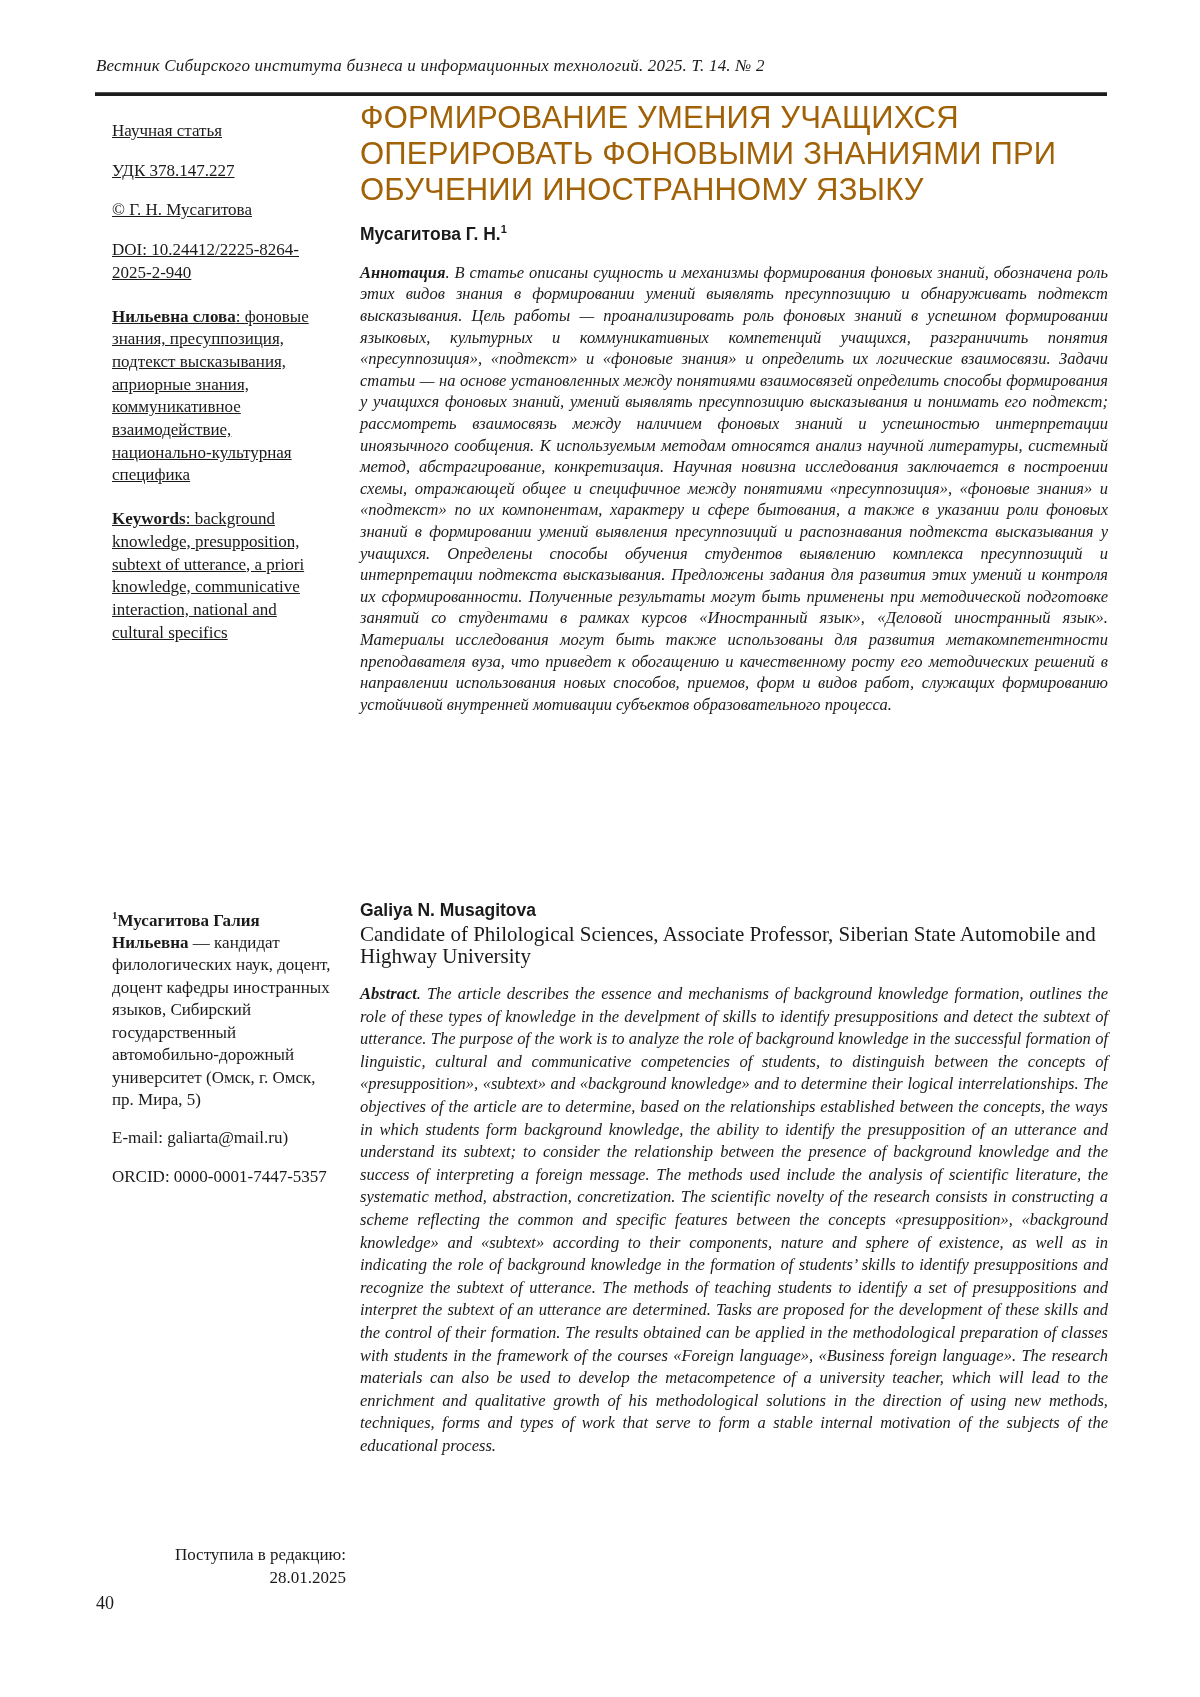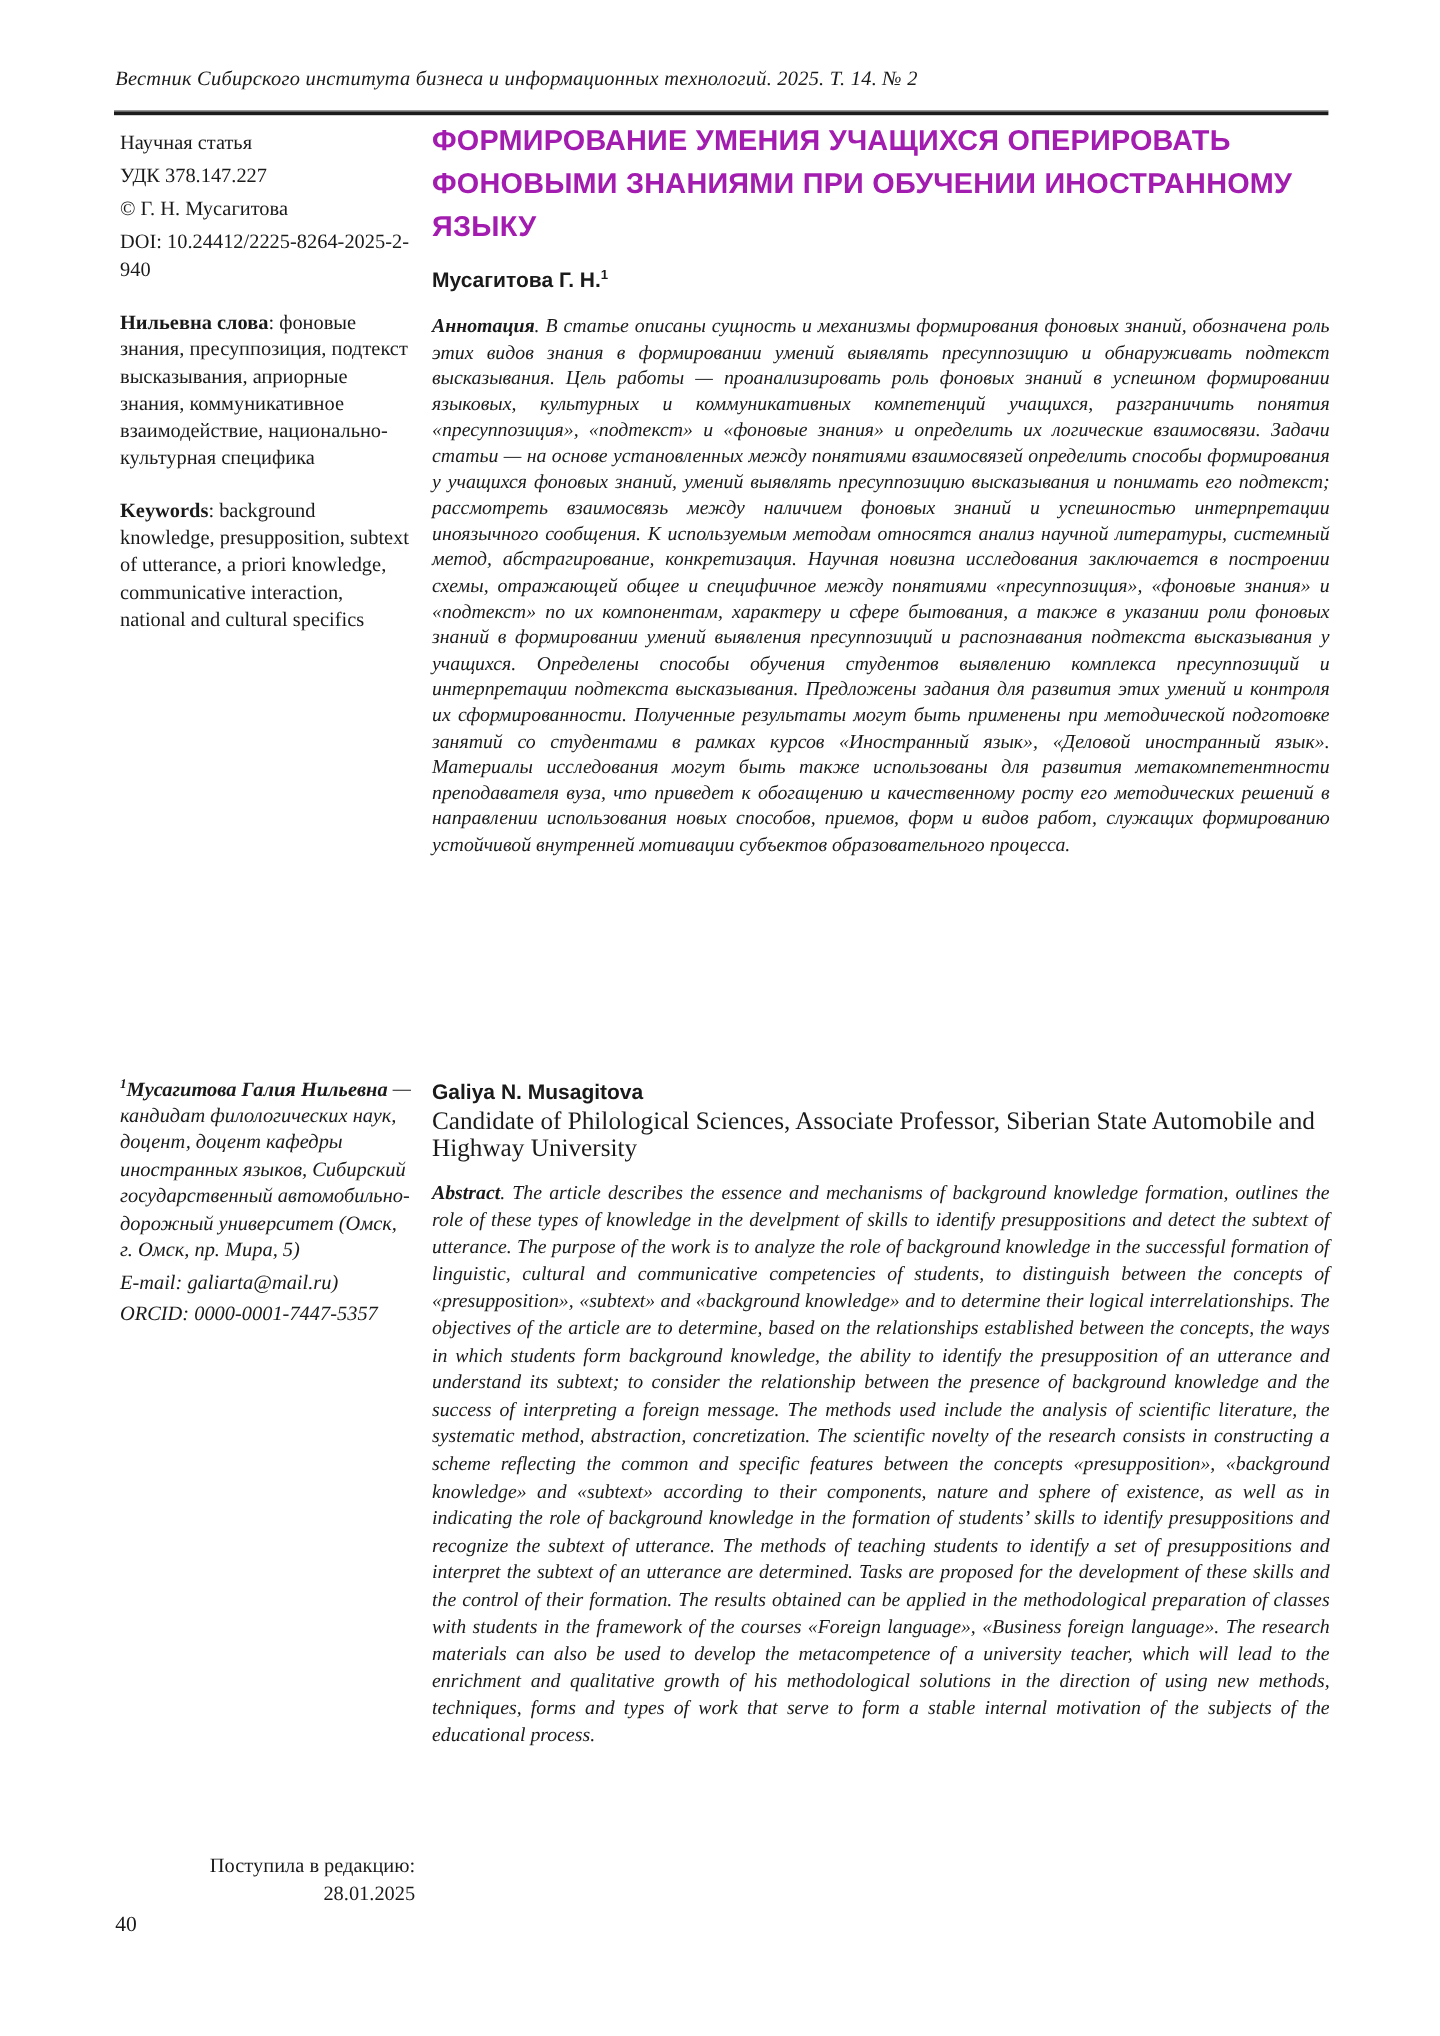--- a/index.html
+++ b/index.html
@@ -38,40 +38,40 @@
 
   
   .meta-col {
     position: absolute;
     left: 96px;
     top: 103px;
     width: 250px;
     font-size: 17px;
     line-height: 23.5px;
   }
-  .meta-col p { margin: 4px; }
+  .meta-col p { margin: 16px; text-decoration: underline; }
   .meta-line { margin: 0; }
   .kw { margin-top: 21px !important; line-height: 22.7px; }
   .kw b { font-weight: bold; }
 
   
   .body-col {
     position: absolute;
     left: 360px;
     top: 100px;
     width: 748px;
   }
   .article-title {
     margin: 0;
     font-family: "Liberation Sans", "DejaVu Sans", sans-serif;
-    font-weight: bold;
-    font-size: 24px;
+    font-weight: normal;
+    font-size: 31px;
     line-height: 36px;
     letter-spacing: 0.2px;
-    color: #a21caf;
+    color: #a16207;
   }
   .author-ru {
     margin: 15px 0 0 0;
     font-family: "Liberation Sans", "DejaVu Sans", sans-serif;
     font-weight: bold;
     font-size: 17.5px;
   }
   .author-ru sup, .fnote sup { font-size: 11px; }
   .abstract {
     margin: 17px 0 0 0;
@@ -85,21 +85,21 @@
 
   
   .meta-col-2 {
     position: absolute;
     left: 96px;
     top: 888px;
     width: 252px;
     font-size: 17px;
     line-height: 22.4px;
   }
-  .meta-col-2 p { margin: 4px; font-style: italic; }
+  .meta-col-2 p { margin: 16px; }
   .fnote b { font-weight: bold; }
 
   
   .body-col-2 {
     position: absolute;
     left: 360px;
     top: 886px;
     width: 748px;
   }
   .author-en {

